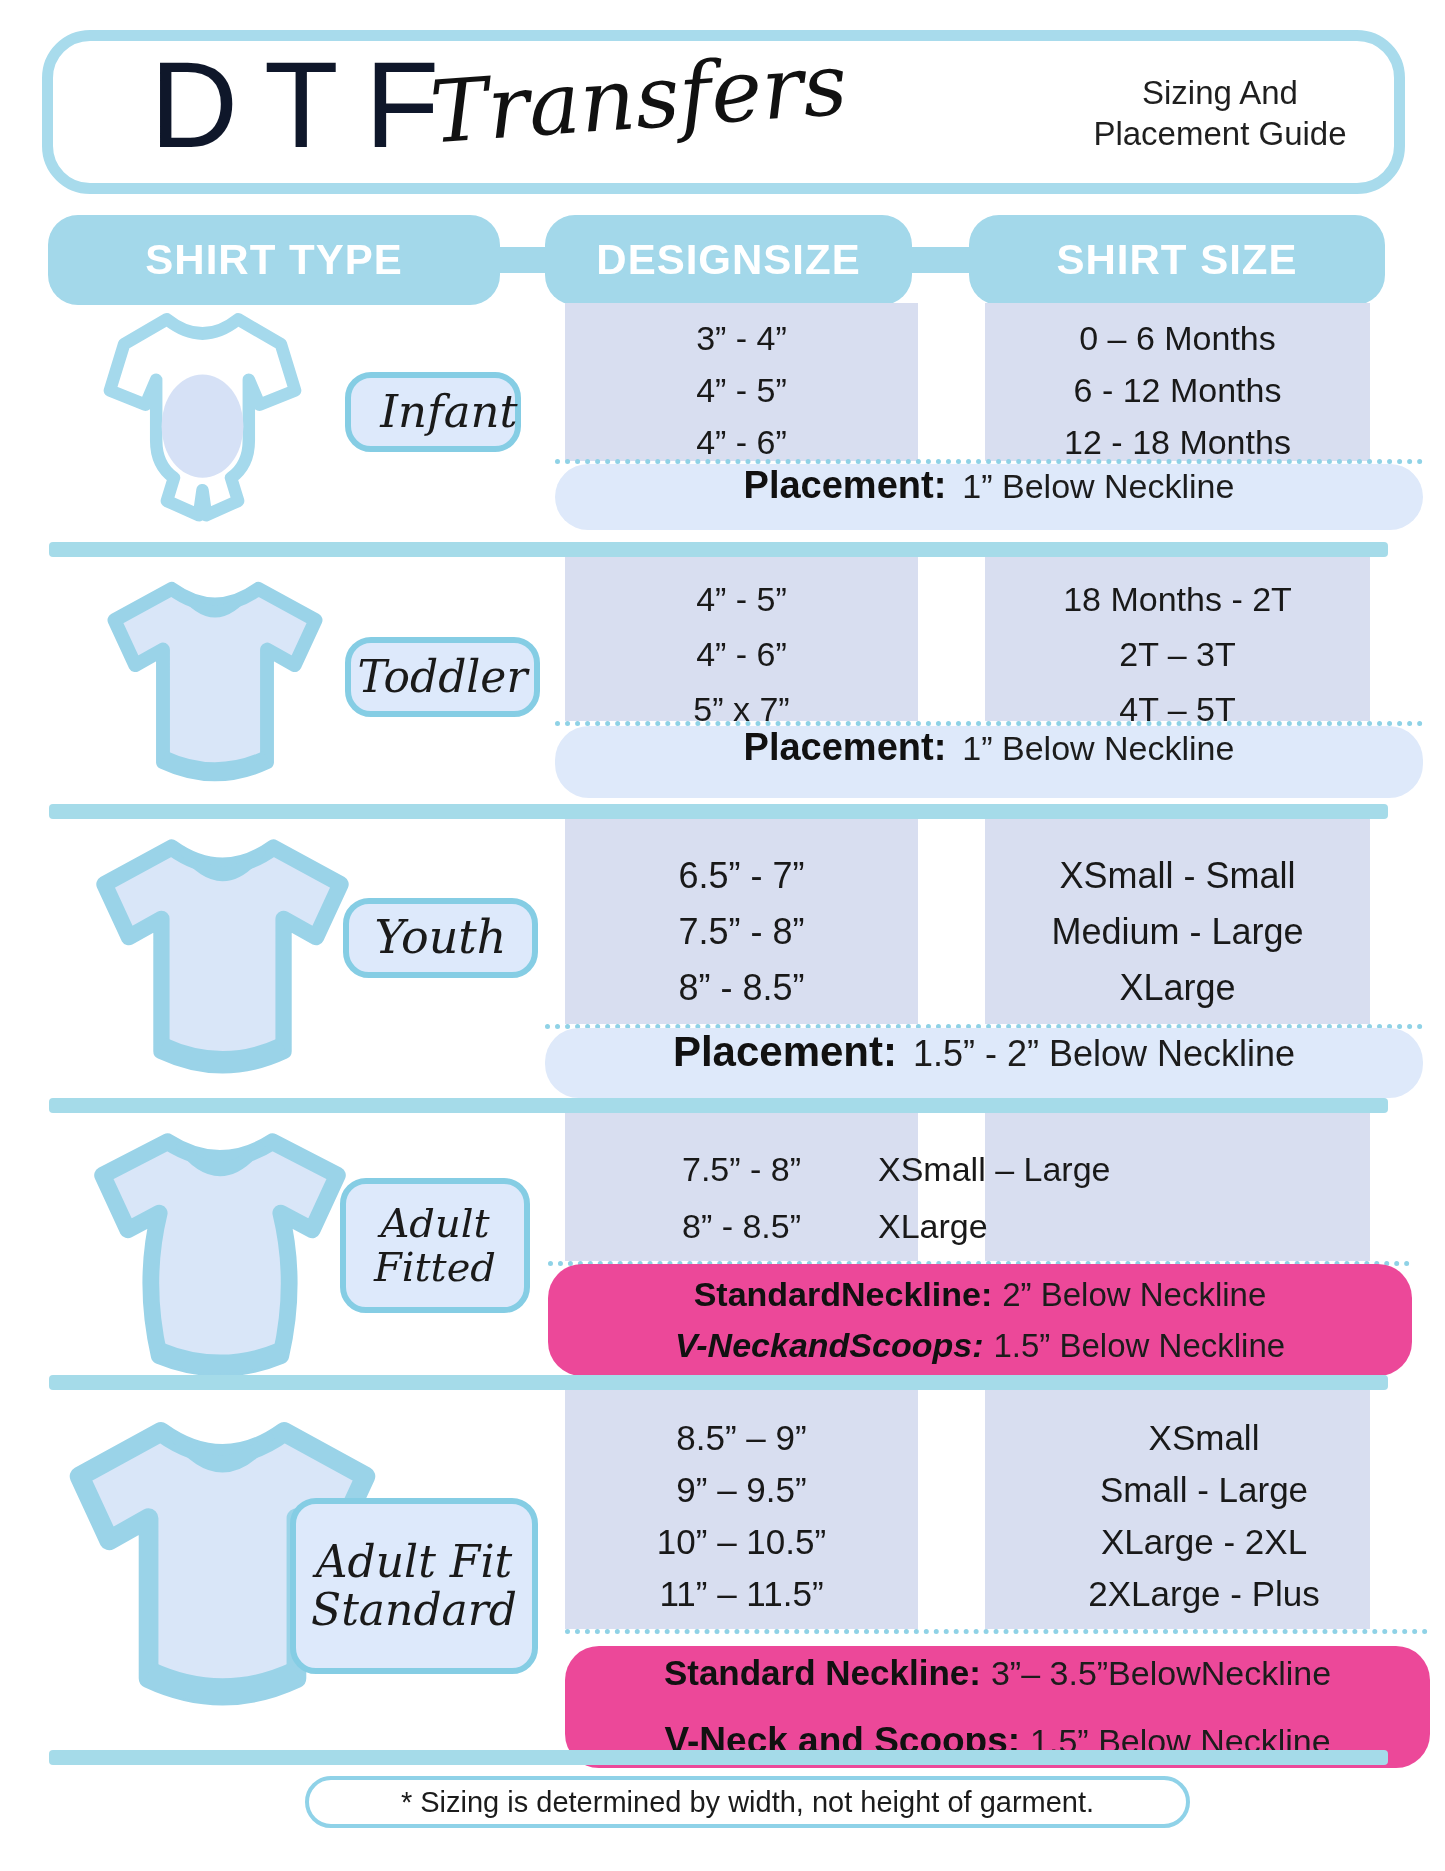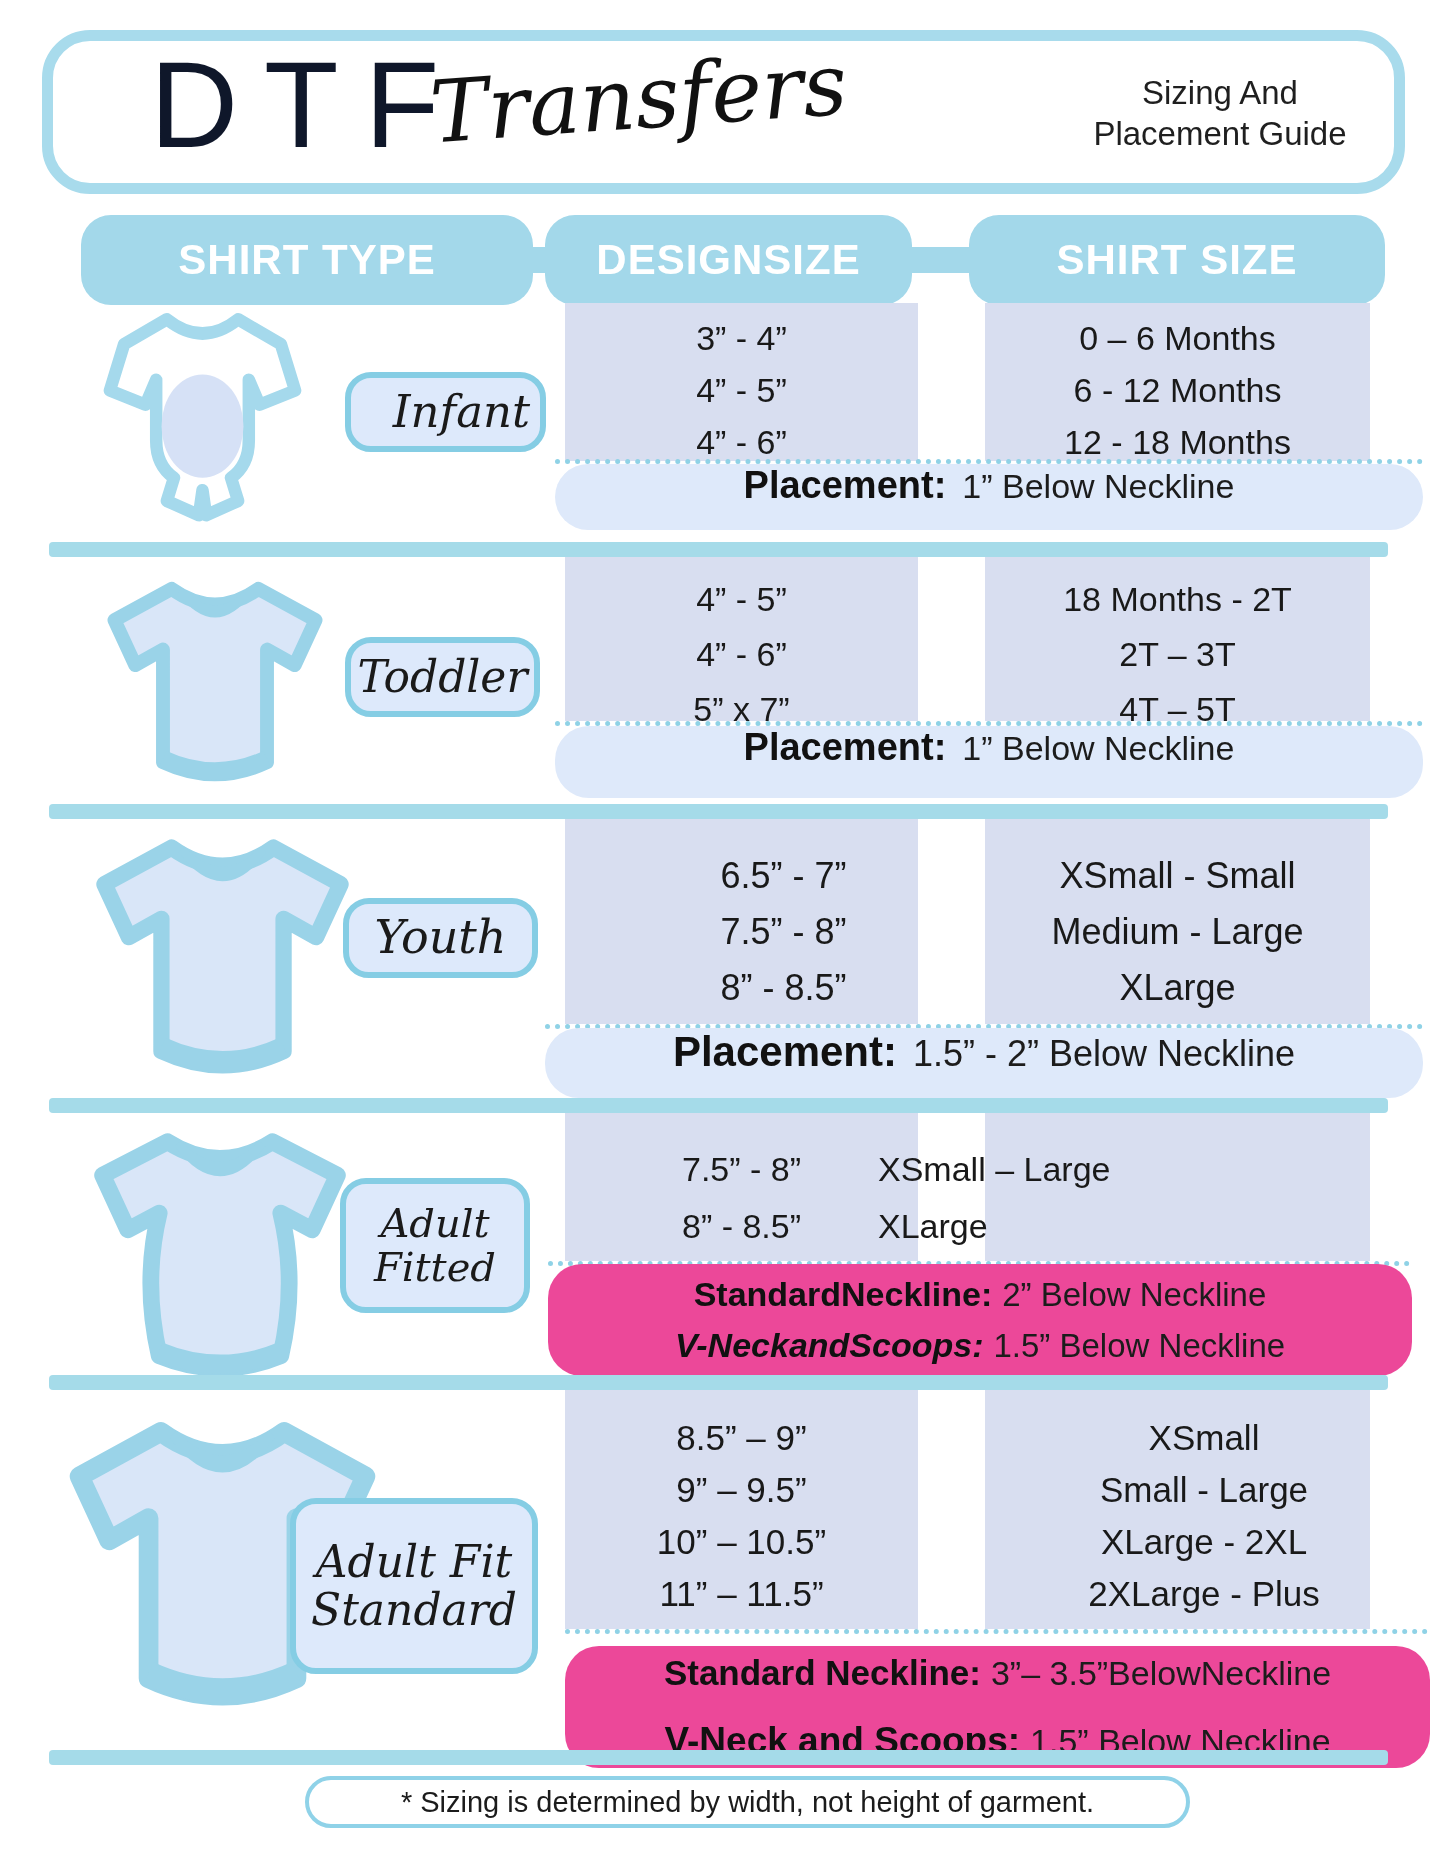--- a/index.html
+++ b/index.html
@@ -83,41 +83,41 @@
 <div class="page">
 
   <div class="abs header-box"></div>
   <div class="abs brand-dtf">DTF</div>
   <div class="abs brand-script">Transfers</div>
   <div class="abs header-subtitle">
     <div>Sizing And</div>
     <div>Placement Guide</div>
   </div>
 
-  <div class="abs col-header" style="left:48px;width:452px;margin-left:33px;">
+  <div class="abs col-header" style="left:48px;width:452px;">
     <span>SHIRT TYPE</span>
   </div>
   <div class="abs connector" style="left:498px;width:49px;"></div>
   <div class="abs col-header" style="left:545px;width:367px;">
     <span>DESIGNSIZE</span>
   </div>
   <div class="abs connector" style="left:910px;width:61px;"></div>
   <div class="abs col-header" style="left:969px;width:416px;">
     <span>SHIRT SIZE</span>
   </div>
 
   <div class="abs col-bg design-col" style="top:303px;height:158px;"></div>
   <div class="abs col-bg shirt-col" style="top:303px;height:158px;"></div>
 
   <svg class="abs" style="left:95px;top:305px;" width="215" height="228" viewBox="0 0 120 128">
     <path d="M40,8 Q60,24 80,8 L104,22 L112,48 L92,56 L86,42 L86,76 Q86,90 76,97 L80,110 L62,118 L60,104 L58,118 L40,110 L44,97 Q34,90 34,76 L34,42 L28,56 L8,48 L16,22 Z" fill="#ffffff" stroke="#a5d9ec" stroke-width="7" stroke-linejoin="round"></path>
     <ellipse cx="60" cy="68" rx="23" ry="29" fill="#d6e1f6"></ellipse>
   </svg>
 
-  <div class="abs tag" style="left:345px;top:372px;width:201px;height:80px;font-size:45px;padding-left:32px;">
+  <div class="abs tag" style="left:345px;top:372px;width:176px;height:80px;font-size:45px;padding-left:32px;">
     <span class="tag-line">Infant</span>
 
   </div>
 
   <div class="abs size-lines" style="left:565px;top:312px;width:353px;line-height:52px;">
     <span>3” - 4”</span>
     <span>4” - 5”</span>
     <span>4” - 6”</span>
   </div>
   <div class="abs size-lines" style="left:985px;top:312px;width:385px;line-height:52px;">
@@ -172,21 +172,21 @@
     <path d="M45,8 Q70,26 95,8 L128,26 L116,52 L100,43 L100,108 Q70,122 40,108 L40,43 L24,52 L12,26 Z" fill="#d9e6f8" stroke="#9ad3e8" stroke-width="8" stroke-linejoin="round"></path>
     <path d="M50,9 Q70,30 90,9 Q70,36 50,9 Z" fill="#ffffff" stroke="#9ad3e8" stroke-width="4"></path>
     <path d="M40,106 Q70,120 100,106" fill="none" stroke="#9ad3e8" stroke-width="10"></path>
   </svg>
 
   <div class="abs tag" style="left:343px;top:898px;width:195px;height:80px;font-size:46px;">
     <span class="tag-line">Youth</span>
 
   </div>
 
-  <div class="abs size-lines" style="left:565px;top:848px;width:353px;line-height:56px;font-size:36px;padding-left:42px;">
+  <div class="abs size-lines" style="left:565px;top:848px;width:353px;line-height:56px;font-size:36px;">
     <span>6.5” - 7”</span>
     <span>7.5” - 8”</span>
     <span>8” - 8.5”</span>
   </div>
   <div class="abs size-lines" style="left:985px;top:848px;width:385px;line-height:56px;font-size:36px;">
     <span>XSmall - Small</span>
     <span>Medium - Large</span>
     <span>XLarge</span>
   </div>
 

